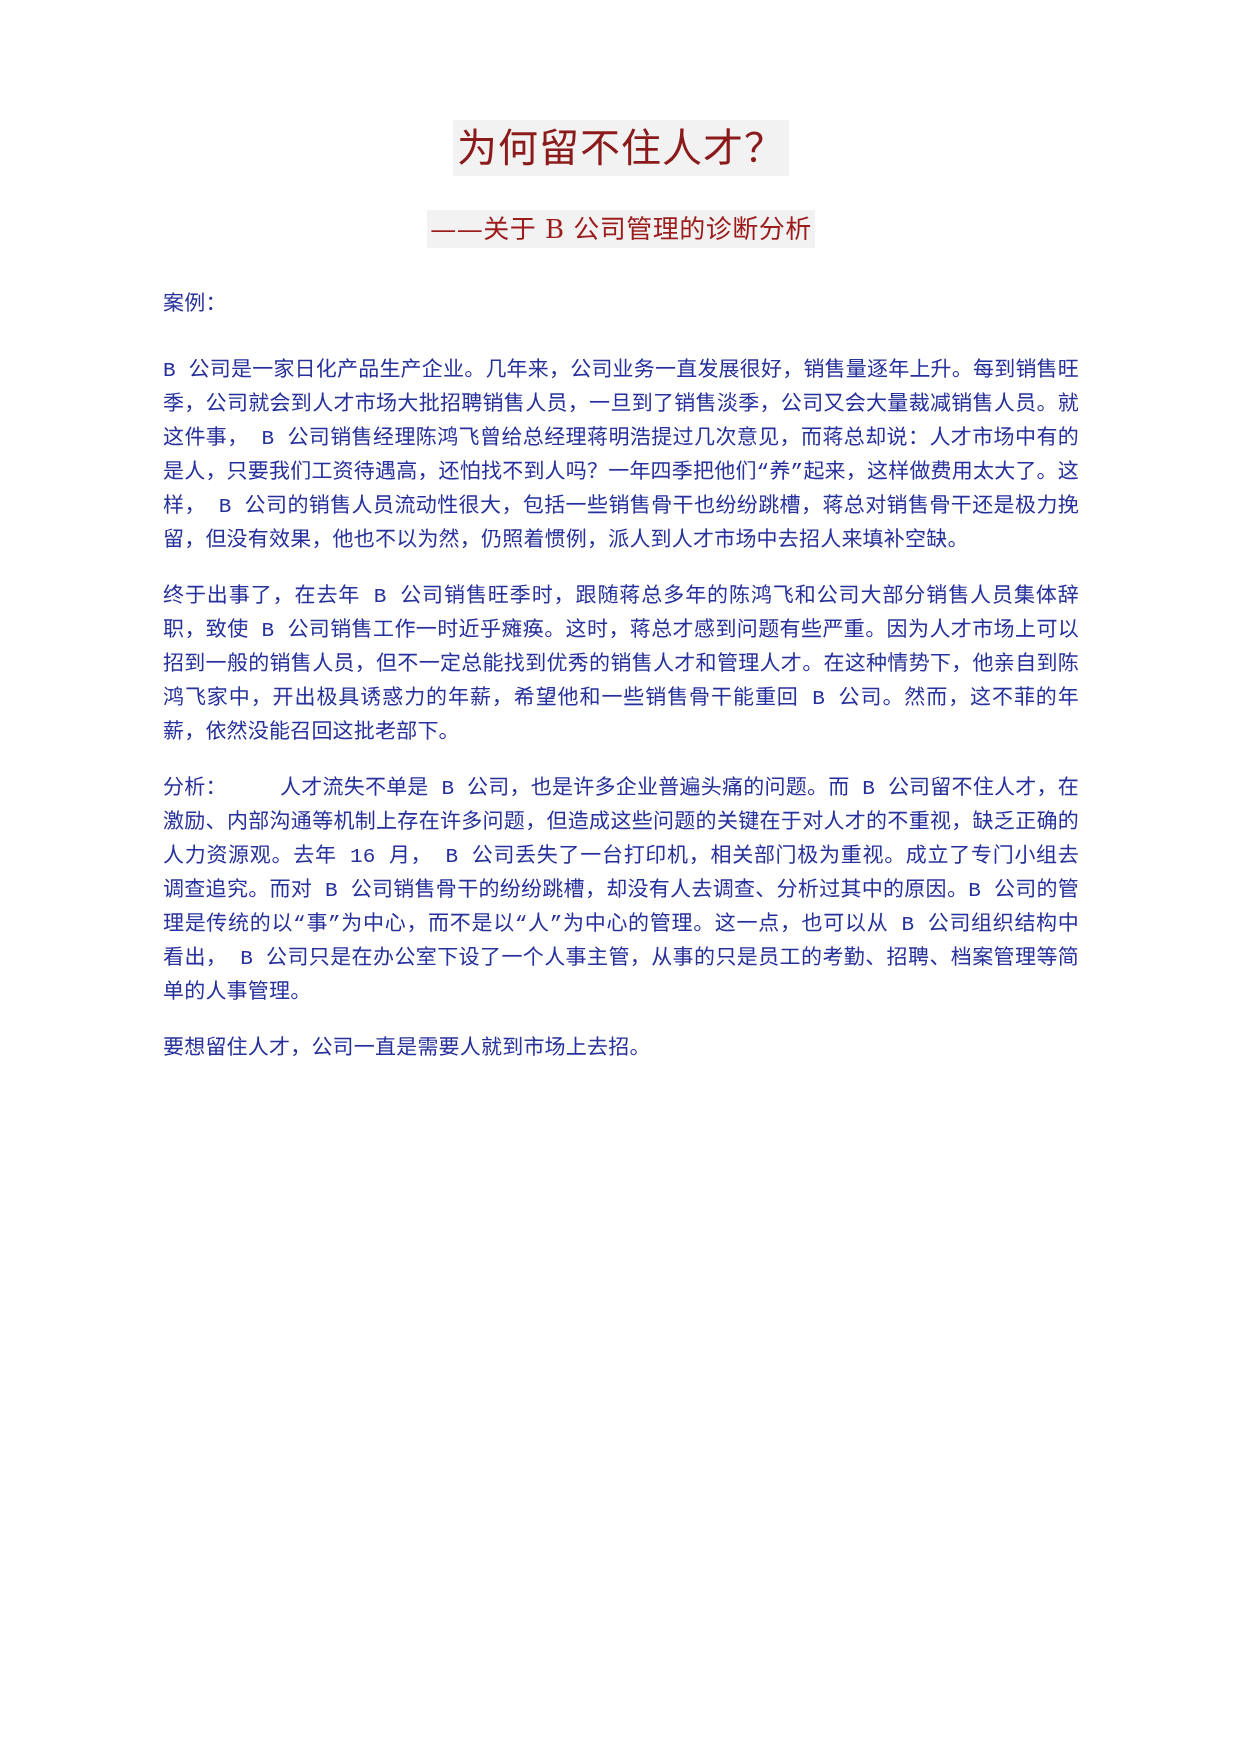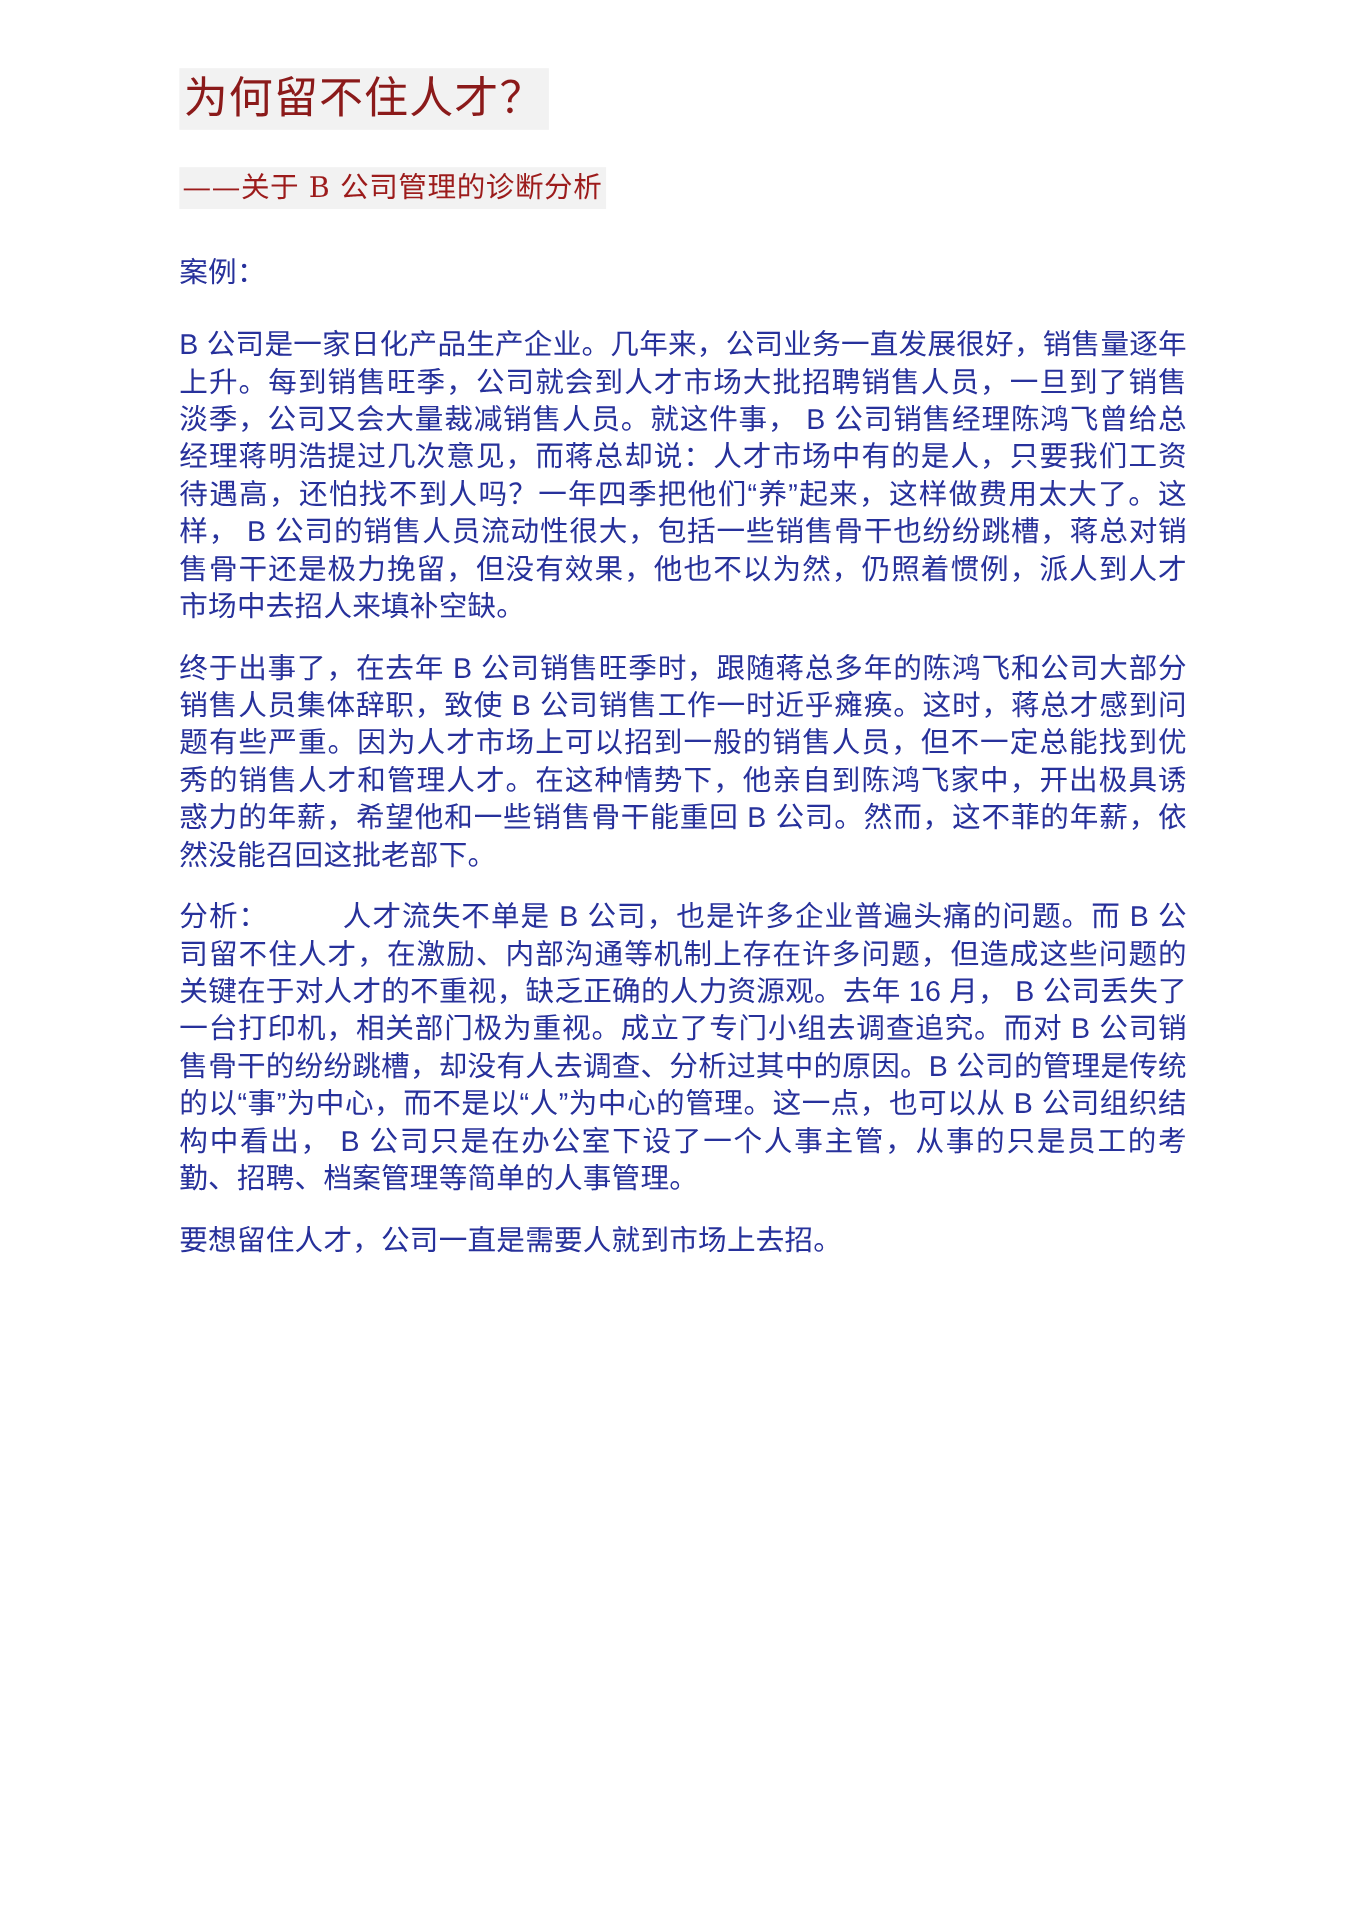--- a/index.html
+++ b/index.html
@@ -26,40 +26,40 @@
   .content {
     position: absolute;
     left: 163px;
     top: 0;
     width: 916px;
   }
 
   
   .doc-title {
     margin: 0;
-    padding-top: 62px;
-    text-align: left;
+    padding-top: 120px;
+    text-align: center;
     font-size: 0;
     line-height: 0;
   }
   .doc-title .title-text {
     display: inline-block;
     font-family: "DejaVu Serif", "Liberation Serif", serif;
     font-size: 40px;
     line-height: 56px;
     font-weight: 400;
     color: #8b1a1a;
     background: #f2f2f2;
     letter-spacing: 1px;
     padding: 0 4px;
   }
   .doc-subtitle {
     margin: 0;
     padding-top: 34px;
-    text-align: left;
+    text-align: center;
     font-size: 0;
     line-height: 0;
   }
   .doc-subtitle .subtitle-text {
     display: inline-block;
     font-family: "DejaVu Serif", "Liberation Serif", serif;
     font-size: 26px;
     line-height: 38px;
     font-weight: 400;
     color: #9c1b1b;
@@ -67,22 +67,22 @@
     padding: 0 3px;
     letter-spacing: 0.5px;
   }
 
   
   .body-block {
     padding-top: 40px;
   }
   p.para {
     margin: 0 0 22px 0;
-    font-family: Liberation Sans, sans-serif;
-    font-size: 26px;
+    font-family: Liberation Mono, monospace;
+    font-size: 21px;
     line-height: 34px;
     color: #27319b;
     text-align: justify;
     text-justify: inter-ideograph;
     letter-spacing: 0.2px;
     word-break: break-all;
   }
   p.label-only {
     margin-bottom: 26px;
   }

